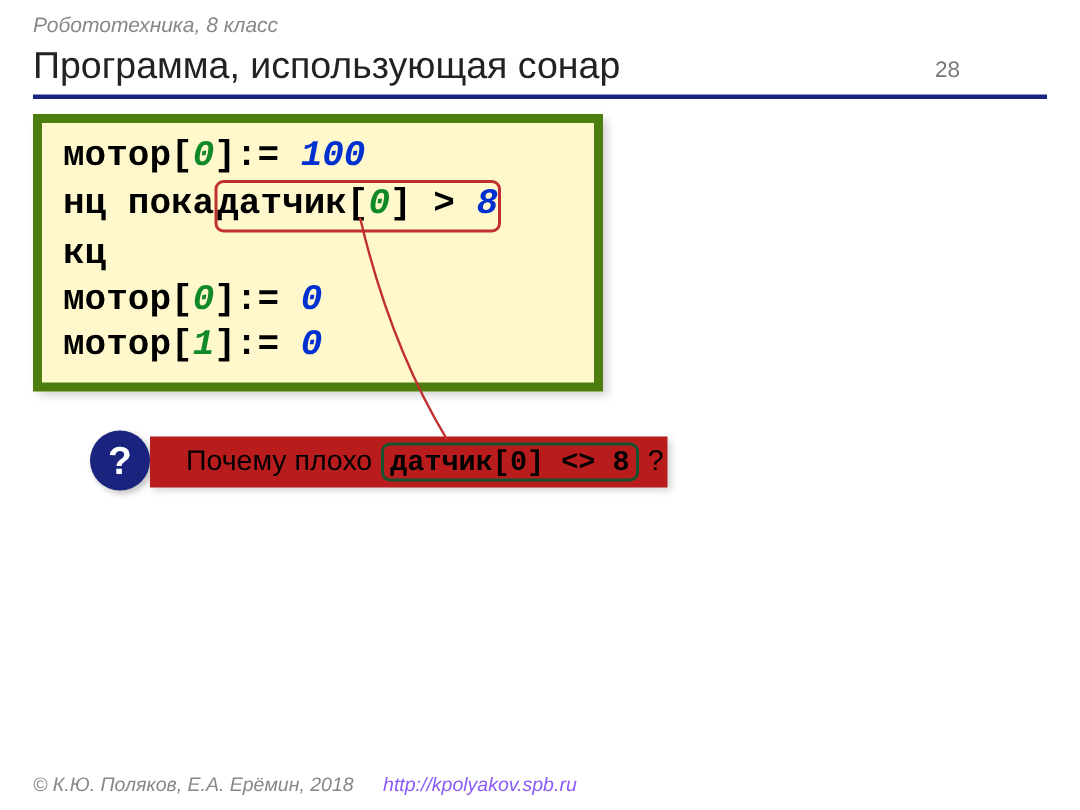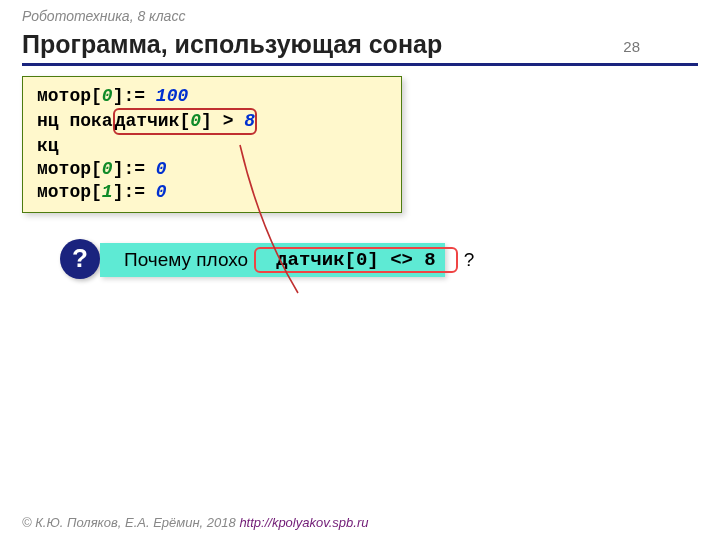--- a/index.html
+++ b/index.html
@@ -27,38 +27,38 @@
     top: 6px;
     right: 20px;
     color: #777;
     font-size: 15px;
     margin-top: 32px;
   }
   .title {
     margin-top: 6px;
     font-size: 25px;
     color: #222;
-    font-weight: 700;
+    font-weight: 400;
     font-family: Arial, Helvetica, sans-serif;
   }
   .hr {
     height: 2.5px;
     background: #1a237e;
     margin-top: 4px;
     width: 676px;
   }
   .codebox {
     margin-top: 10px;
     width: 380px;
     background: #fff8cc;
-    border: 1px solid #4d7c0f;
+    border: 6px solid #4d7c0f;
     box-shadow: 3px 3px 6px rgba(0,0,0,0.18);
     padding: 8px 14px 8px 14px;
     font-family: "Courier New", monospace;
-    font-size: 18px;
+    font-size: 24px;
     font-weight: bold;
     line-height: 1.28;
     color: #000;
     position: relative;
   }
   .codebox .num { font-style: italic; }
   .codebox .blue { color: #0030d0; }
   .codebox .green { color: #108a28; }
   .hlbox1 {
     border: 2px solid #c03030;
@@ -88,48 +88,48 @@
     color: #fff;
     font-size: 26px;
     font-weight: bold;
   }
   .qbox {
     position: absolute;
     left: 78px;
     top: 0;
     width: 345px;
     height: 34px;
-    background: #5eead4;
+    background: #b91c1c;
     box-shadow: 2px 2px 5px rgba(0,0,0,0.18);
     display: flex;
     align-items: center;
     padding: 0 8px 0 24px;
     font-size: 19px;
     white-space: nowrap;
   }
   .qbox .lbl { color: #000; }
   .hlbox2 {
-    border: 2px solid #ef4444;
+    border: 2px solid #14532d;
     border-radius: 6px;
-    padding: 0 20px;
+    padding: 0 4px;
     margin: 0 6px;
     font-family: "Courier New", monospace;
     font-weight: bold;
     font-size: 19px;
     display: inline-block;
   }
   .footer {
     position: absolute;
     bottom: 10px;
     left: 22px;
     font-style: italic;
     font-size: 13px;
     color: #888;
   }
-  .footer .url { color: #701a75; }
+  .footer .url { margin-left: 16px; color: #8b5cf6; }
   svg.connector {
     position: absolute;
     top: 0;
     left: 0;
     width: 720px;
     height: 540px;
     pointer-events: none;
   }
 </style>
 </head>

